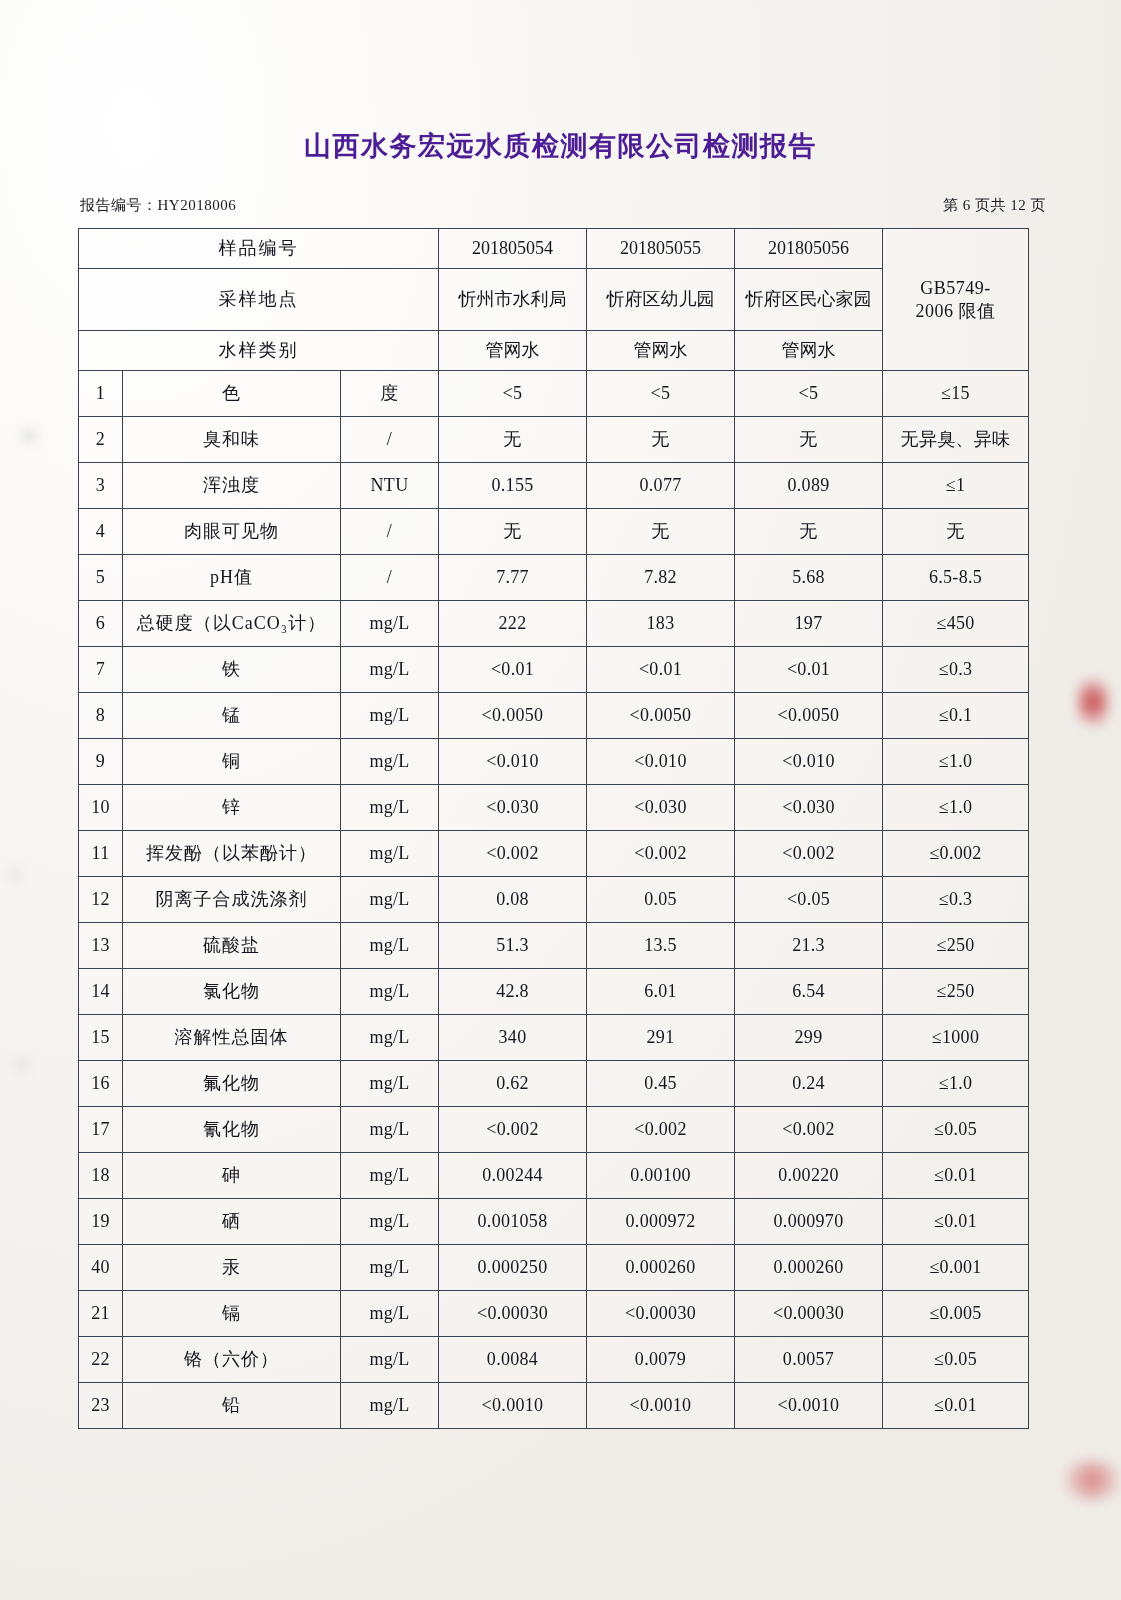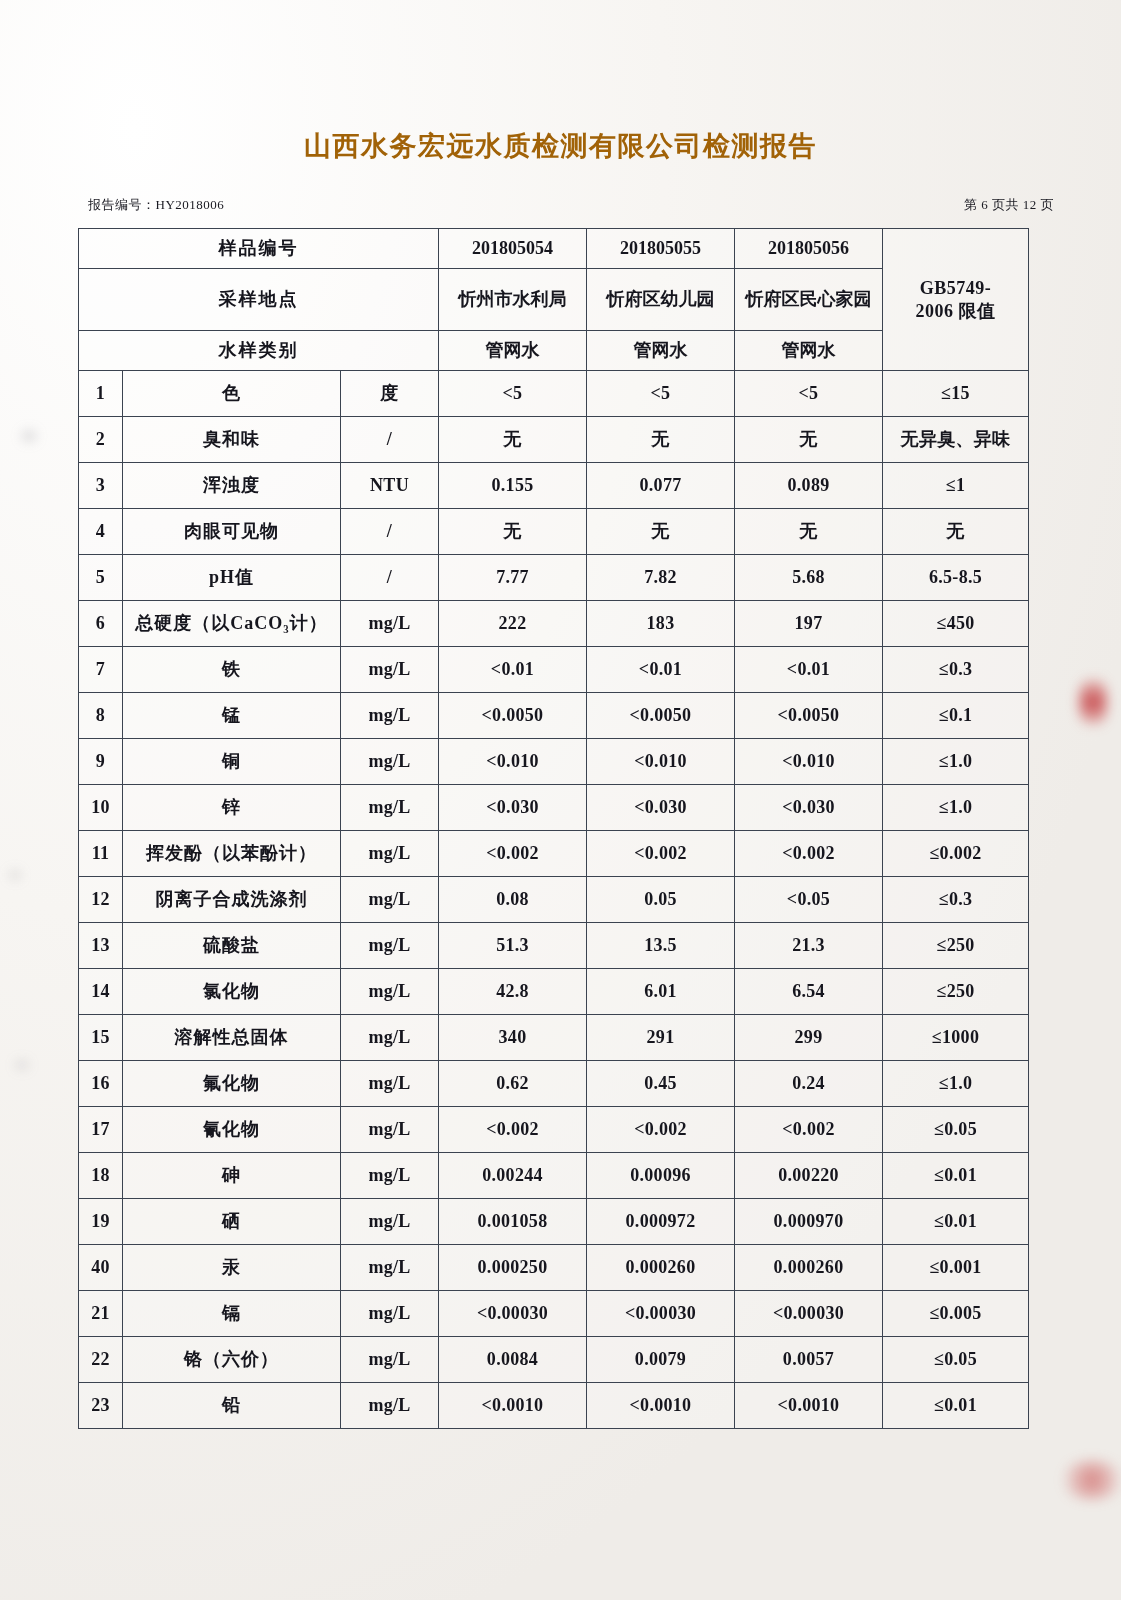--- a/index.html
+++ b/index.html
@@ -59,46 +59,45 @@
   .doc-title {
     position: absolute;
     top: 128px;
     left: 0;
     width: 1121px;
     text-align: center;
     font-family: "Liberation Serif", serif;
     font-size: 27px;
     font-weight: bold;
     letter-spacing: 1.5px;
-    color: #a16207;
+    color: #4c1d95;
   }
 
   .meta-row {
     position: absolute;
     top: 196px;
-    left: 88px;
+    left: 80px;
     width: 966px;
     display: flex;
     justify-content: space-between;
     align-items: center;
-    font-size: 13px;
+    font-size: 15px;
     letter-spacing: 0.5px;
   }
   .report-no { font-family: "Liberation Serif", serif; }
   .page-no { font-family: "Liberation Serif", serif; }
 
   table.report {
     position: absolute;
     top: 228px;
     left: 78px;
     width: 950px;
     border-collapse: collapse;
     table-layout: fixed;
     background: rgba(255,255,255,0.28);
-    font-weight: bold;
   }
   table.report td {
     border: 1px solid #3b4350;
     text-align: center;
     vertical-align: middle;
     font-size: 18px;
     font-family: "Liberation Serif", serif;
     color: #16161e;
     padding: 2px 3px;
     line-height: 1.25;
@@ -341,21 +340,21 @@
           <td class="num-cell">&lt;0.002</td>
           <td class="num-cell">&lt;0.002</td>
           <td class="num-cell">&lt;0.002</td>
           <td class="num-cell">≤0.05</td>
         </tr>
         <tr class="row-h">
           <td class="num-cell">18</td>
           <td class="item-cell">砷</td>
           <td class="num-cell">mg/L</td>
           <td class="num-cell">0.00244</td>
-          <td class="num-cell">0.00096</td>
+          <td class="num-cell">0.00100</td>
           <td class="num-cell">0.00220</td>
           <td class="num-cell">≤0.01</td>
         </tr>
         <tr class="row-h">
           <td class="num-cell">19</td>
           <td class="item-cell">硒</td>
           <td class="num-cell">mg/L</td>
           <td class="num-cell">0.001058</td>
           <td class="num-cell">0.000972</td>
           <td class="num-cell">0.000970</td>

